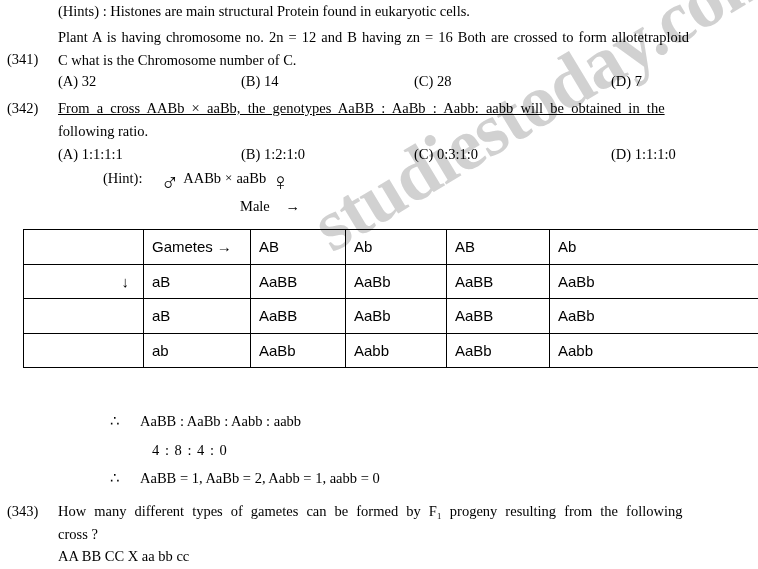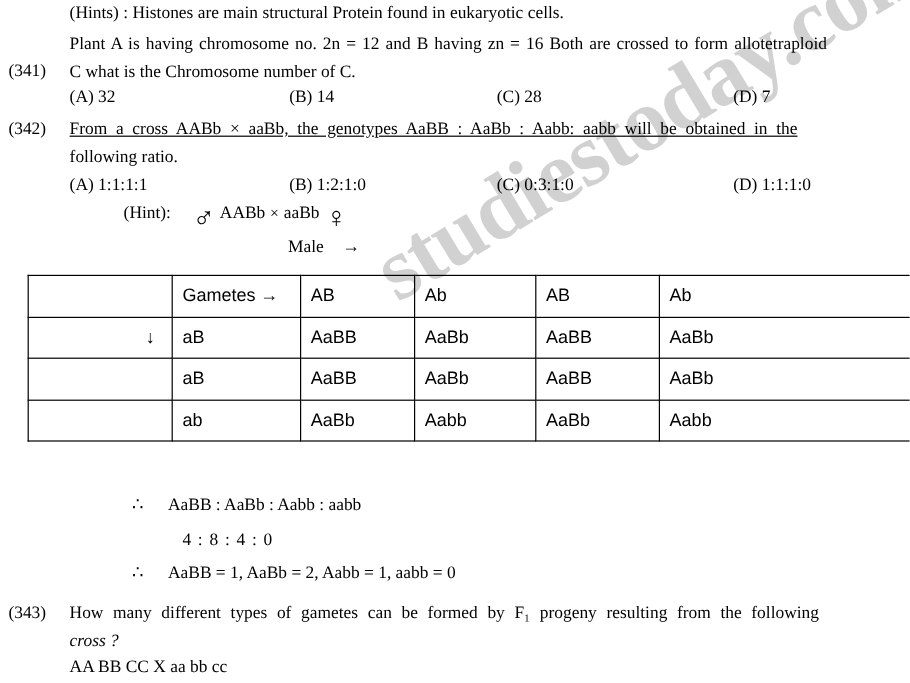--- a/index.html
+++ b/index.html
@@ -225,16 +225,16 @@
   <div class="tf-sym" style="top:414px;">∴</div>
   <div class="tf-text" style="top:414px;">AaBB : AaBb :  Aabb : aabb</div>
 
   <div class="ratio-line" style="top:443px;">4  :  8     :  4  :   0</div>
 
   <div class="tf-sym" style="top:471px;">∴</div>
   <div class="tf-text" style="top:471px;">AaBB = 1, AaBb = 2,  Aabb = 1, aabb = 0</div>
 
   <div class="qnum" style="top:504px;">(343)</div>
   <div class="qbody spread-c" style="top:504px;">How many different types of gametes can be formed by F₁ progeny resulting from the following</div>
-  <div class="qbody" style="top:527px;font-style:italic;">cross ?</div>
+  <div class="qbody" style="top:527px;">cross ?</div>
   <div class="qbody" style="top:549px;">AA BB CC X aa bb cc</div>
 
 </div>
 
 </body></html>

